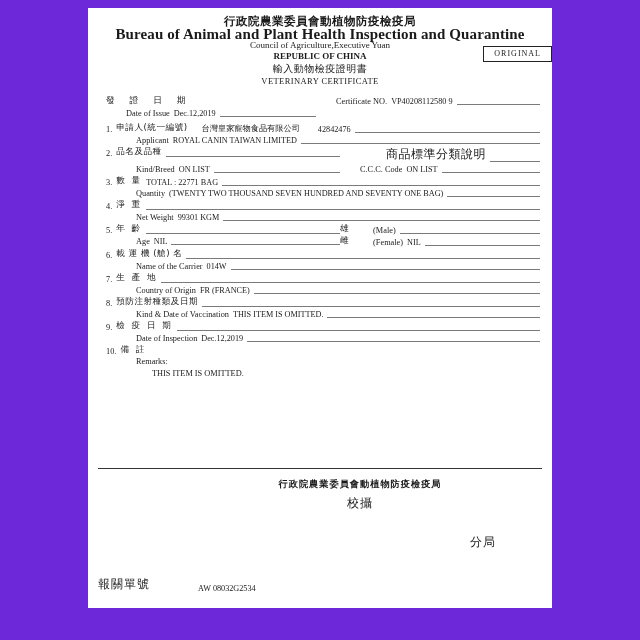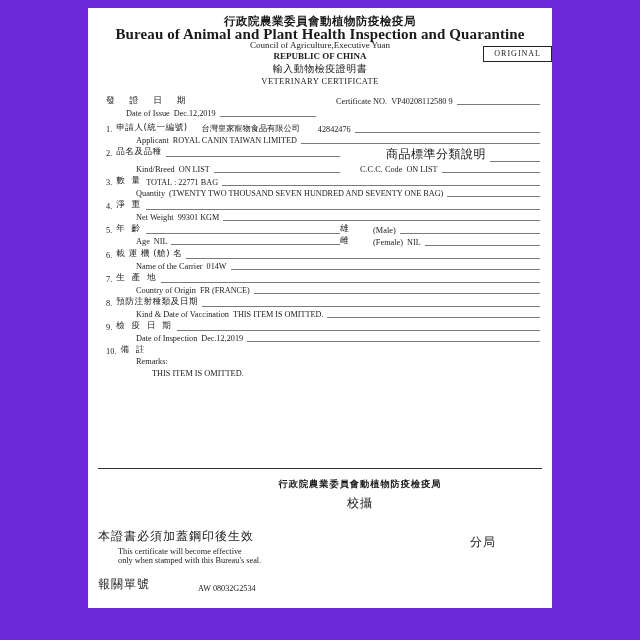--- a/index.html
+++ b/index.html
@@ -377,25 +377,20 @@
     </div>
 
     <div class="rule" style="top: 460px;"></div>
 
     <div class="foot" style="top: 470px;">
       <div class="center cn-b" style="padding-left:80px;">行政院農業委員會動植物防疫檢疫局</div>
       <div class="center cn-n" style="padding-left:80px; padding-top:4px;">校攝</div>
       <div class="right-al cn-n" style="padding-right:56px; padding-top:22px;">分局</div>
     </div>
 
-    <div class="foot" style="top: 520px; padding-left: 10px;">
-      <div class="cn-n">本證書必須加蓋鋼印後生效</div>
-      <div class="en" style="padding-top:2px;">This certificate will become effective</div>
-      <div class="en">only when stamped with this Bureau's seal.</div>
-    </div>
 
     <div class="foot" style="top: 568px; padding-left: 10px;">
       <div class="line2" style="width:200px;gap:44px;">
         <span class="cn-n lbl">報關單號</span>
         <span class="val">AW   08032G2534</span>
         <span class="fill"></span>
       </div>
     </div>
 
   </div>

